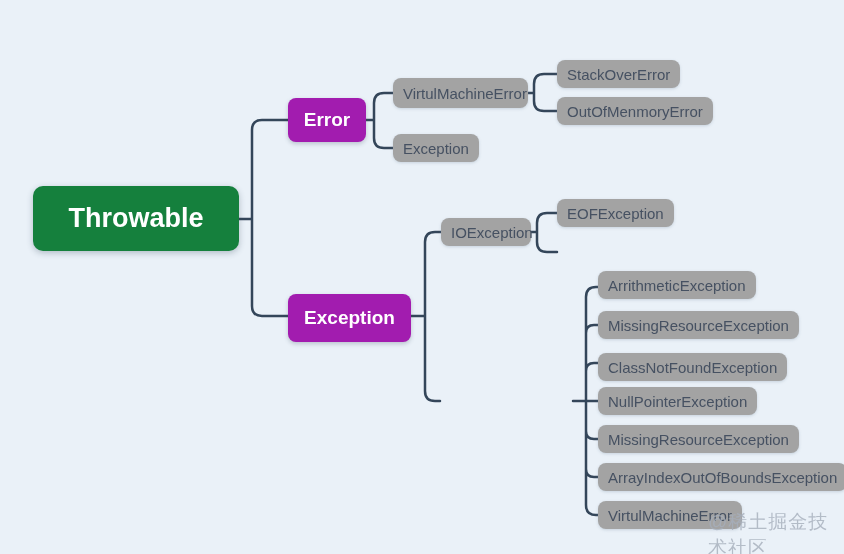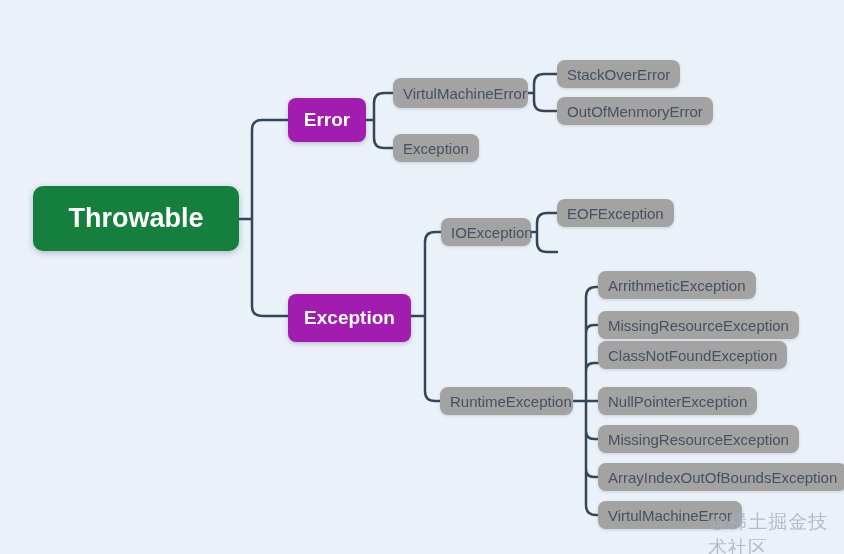--- a/index.html
+++ b/index.html
@@ -93,27 +93,26 @@
 
   <div class="node leaf-node" style="left:557px; top:60px;">StackOverError</div>
 
   <div class="node leaf-node" style="left:557px; top:97px;text-align:right;">OutOfMenmoryError</div>
 
   <div class="node leaf-node" style="left:441px; top:218px; width:90px;">IOException</div>
 
   <div class="node leaf-node" style="left:557px; top:199px;">EOFException</div>
 
 
-  <div class="node leaf-node" style="left:440px; top:387px; width:133px;">RuntimeException</div>
 
   <div class="node leaf-node" style="left:598px; top:271px;">ArrithmeticException</div>
 
   <div class="node leaf-node" style="left:598px; top:311px;">MissingResourceException</div>
 
-  <div class="node leaf-node" style="left:598px; top:341px;">ClassNotFoundException</div>
+  <div class="node leaf-node" style="left:598px; top:353px;">ClassNotFoundException</div>
 
   <div class="node leaf-node" style="left:598px; top:387px;">NullPointerException</div>
 
   <div class="node leaf-node" style="left:598px; top:425px;">MissingResourceException</div>
 
   <div class="node leaf-node" style="left:598px; top:463px;">ArrayIndexOutOfBoundsException</div>
 
   <div class="node leaf-node" style="left:598px; top:501px;">VirtulMachineError</div>
 
   <div class="watermark">@稀土掘金技术社区</div>

